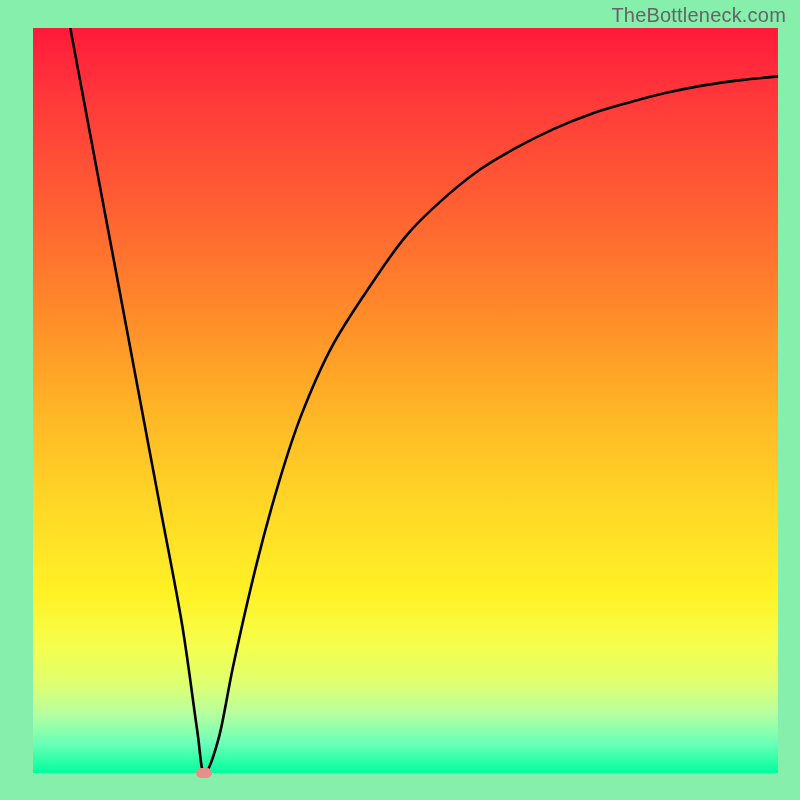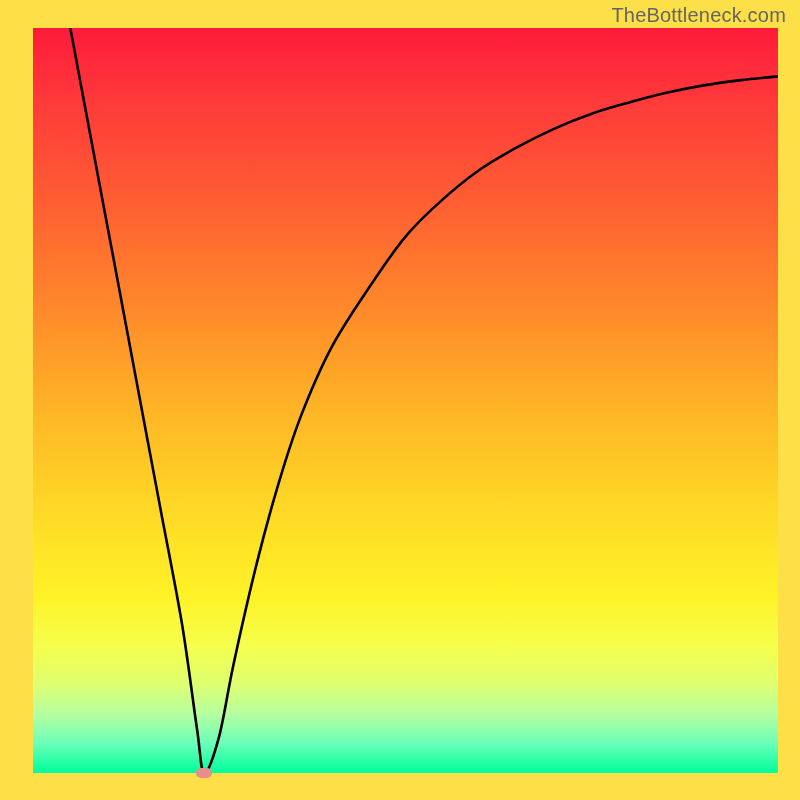--- a/index.html
+++ b/index.html
@@ -8,21 +8,21 @@
     width: 800px;
     height: 800px;
     overflow: hidden;
     background: #000;
     font-family: Arial, Helvetica, sans-serif;
   }
   .frame {
     position: relative;
     width: 800px;
     height: 800px;
-    background: #fde047;
+    background: #86efac;
   }
   .plot-area {
     position: absolute;
     left: 33px;
     top: 28px;
     width: 745px;
     height: 745px;
     
     background: linear-gradient(
       to bottom,

